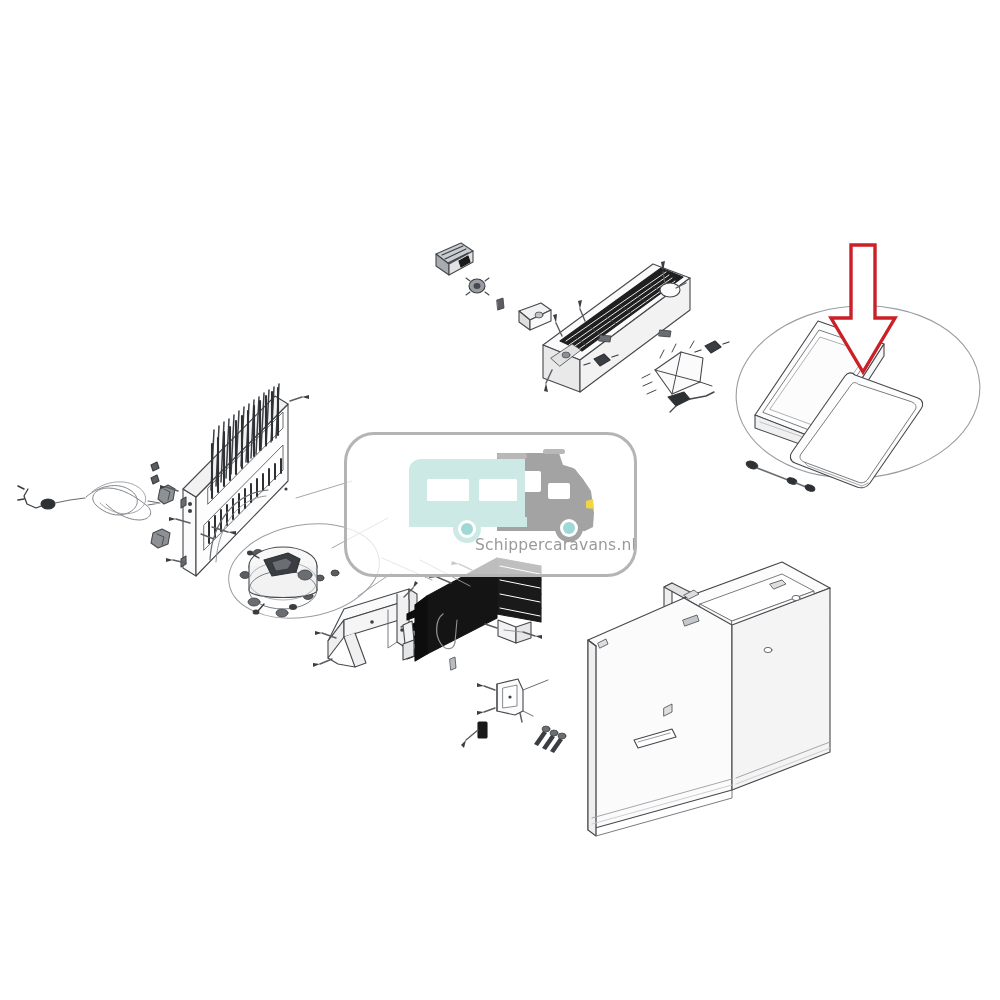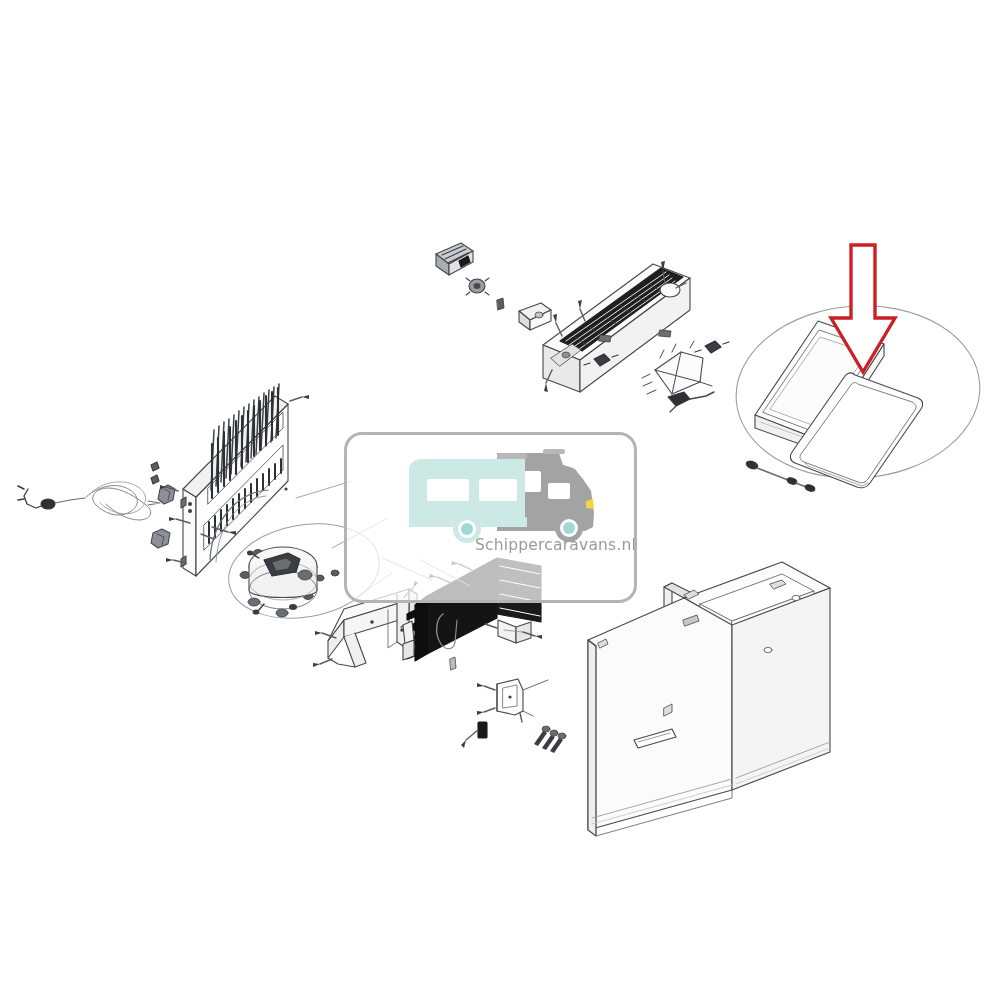--- a/index.html
+++ b/index.html
@@ -25,23 +25,23 @@
     left: 0;
     top: 0;
     width: 1000px;
     height: 1000px;
   }
   .watermark-panel {
     position: absolute;
     left: 344px;
     top: 432px;
     width: 293px;
-    height: 171px;
+    height: 145px;
     border: 3px solid #b4b4b4;
-    border-radius: 18px;
+    border-radius: 30px;
     background: rgba(255,255,255,0.72);
     box-sizing: border-box;
     overflow: hidden;
   }
   .watermark-art {
     position: absolute;
     left: 0;
     top: 0;
     width: 293px;
     height: 133px;

